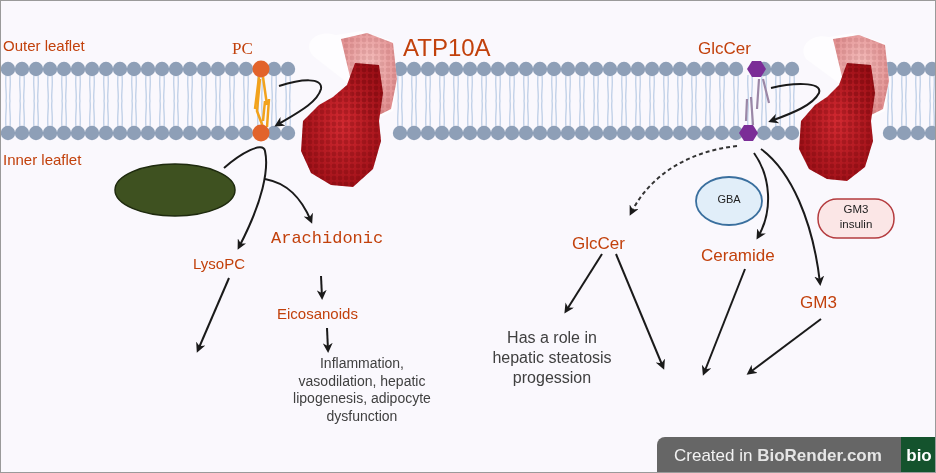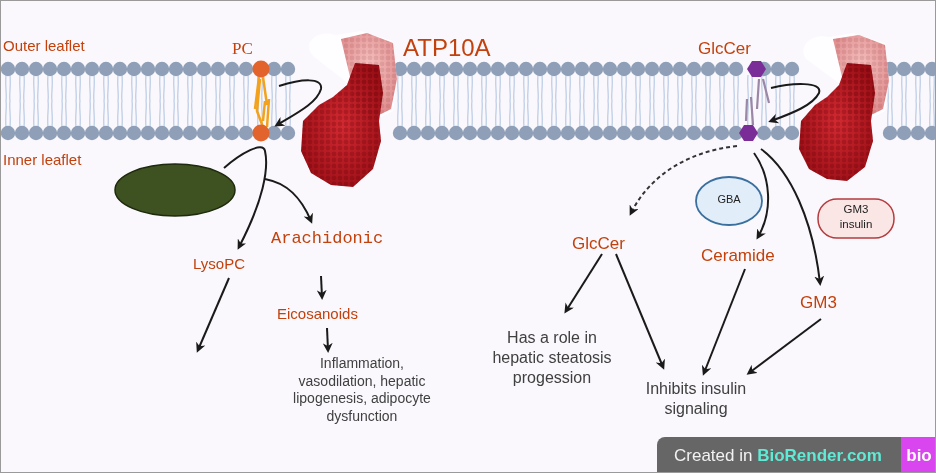--- a/index.html
+++ b/index.html
@@ -4,22 +4,22 @@
 <style>
   html, body { margin: 0; padding: 0; }
   body { width: 936px; height: 473px; overflow: hidden; background: #faf8fd; font-family: "Liberation Sans", sans-serif; }
   #stage { position: relative; width: 934px; height: 471px; border: 1px solid #9a9a9a; background: #faf8fd; overflow: hidden; }
   svg#diagram { position: absolute; left: 0; top: 0; }
   .lbl { position: absolute; white-space: nowrap; color: #1a1a1a; text-align: center; line-height: 1.2; }
   .lbl-black { font-size: 16px; color: #c2410c; text-align: right; }
   .lbl-red { font-size: 14px; color: #404040; }
   .badge { position: absolute; left: 656px; top: 436px; width: 280px; height: 37px; background: #666666; border-top-left-radius: 8px; display: flex; align-items: center; }
   .badge-text { color: #f2f2f2; font-size: 17px; padding-left: 17px; }
-  .badge-text b { font-weight: bold; color: #5eead4; }
-  .badge-logo { position: absolute; right: 0; top: 0; width: 36px; height: 37px; background: #d946ef; color: #fff; font-weight: bold; font-size: 17px; display: flex; align-items: center; justify-content: center; }
+  .badge-text b { font-weight: bold; color: #e5e5e5; }
+  .badge-logo { position: absolute; right: 0; top: 0; width: 36px; height: 37px; background: #14532d; color: #fff; font-weight: bold; font-size: 17px; display: flex; align-items: center; justify-content: center; }
 </style>
 </head>
 <body>
 
 <div id="stage">
   <svg id="diagram" width="934" height="471" viewBox="0 0 934 471">
     <defs>
       <marker id="arrowhead" markerWidth="10" markerHeight="10" refX="7" refY="5" orient="auto" markerUnits="userSpaceOnUse">
         <path d="M0,0 L10,5 L0,10 L3,5 Z" fill="#1a1a1a"></path>
       </marker>
@@ -441,22 +441,18 @@
 
   <div class="lbl lbl-black" style="left:571px; top:233px; font-size:17px;">GlcCer</div>
   <div class="lbl lbl-black" style="left:700px; top:245px; font-size:17px;">Ceramide</div>
   <div class="lbl lbl-black" style="left:799px; top:292px; font-size:17px;">GM3</div>
 
   <div class="lbl lbl-red" style="left:476px; top:327px; width:150px; font-size:16px; line-height:20px;">
     <div>Has a role in</div>
     <div>hepatic steatosis</div>
     <div>progession</div>
   </div>
-  <div class="lbl lbl-red" style="left:630px; top:378px; width:130px; font-size:16px; line-height:20px;">
-    <div>Inhibits insulin</div>
-    <div>signaling</div>
-  </div>
 
   <div class="badge">
     <span class="badge-text"><span>Created in </span><b>BioRender.com</b></span>
     <div class="badge-logo">bio</div>
   </div>
 </div>
 
 </body></html>

